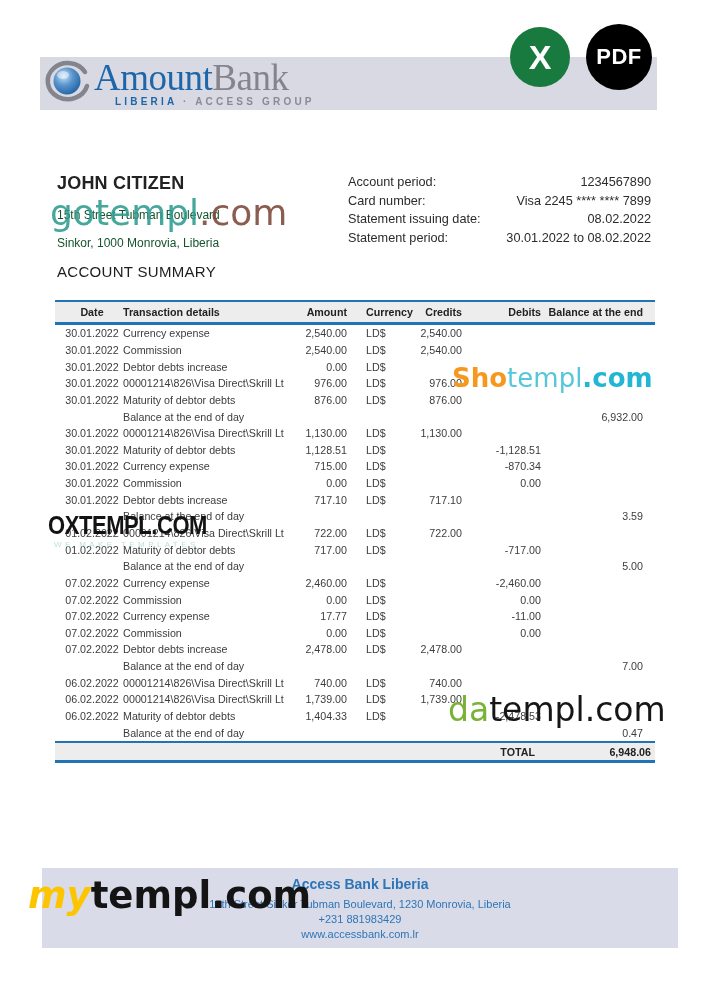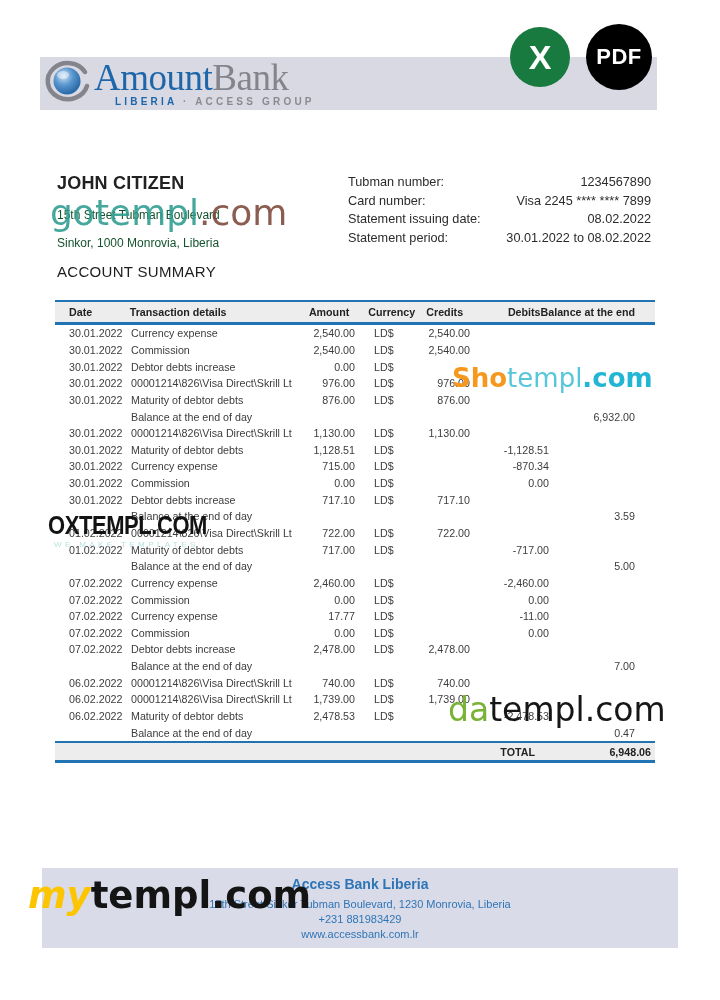--- a/index.html
+++ b/index.html
@@ -33,27 +33,27 @@
   
   .summary-title{position:absolute;left:57px;top:263px;font-size:15px;font-weight:normal;color:#1d1d1d;letter-spacing:0.3px;}
 
   
   .table{position:absolute;left:55px;top:300px;width:600px;font-size:10.7px;}
   .t-topline{height:2px;background:#2074b4;}
   .t-head{display:flex;align-items:center;background:#ededed;height:20px;font-weight:bold;color:#222;}
   .t-headline{height:3px;background:#2074b4;}
   .trow{display:flex;align-items:center;height:16.65px;color:#3c3c3c;}
   .cell{white-space:nowrap;overflow:visible;}
-  .c-date{width:62px;text-align:left;padding-left:14px;}
+  .c-date{width:62px;text-align:center;padding-left:6px;}
   .c-details{width:158px;text-align:left;}
   .c-amount{width:66px;text-align:right;}
   .c-currency{width:40px;margin-left:19px;text-align:left;}
   .c-credits{width:56px;text-align:right;}
   .c-debits{width:79px;text-align:right;}
-  .c-balance{flex:1;text-align:right;padding-right:20px;}
+  .c-balance{flex:1;text-align:right;padding-right:12px;}
   .t-preline{height:2px;background:#2074b4;}
   .t-total{display:flex;align-items:center;background:#ededed;height:17px;font-weight:bold;color:#222;}
   .t-total .tlabel{width:480px;text-align:right;padding-right:0px;}
   .t-total .tvalue{flex:1;text-align:right;padding-right:4px;}
   .t-botline{height:3px;background:#2074b4;}
 
   
   .footer{position:absolute;left:42px;top:868px;width:636px;height:80px;background:#dadbe8;
           display:flex;flex-direction:column;align-items:center;justify-content:center;color:#2e75b6;}
   .f-title{font-size:14px;font-weight:bold;margin-bottom:3px;}
@@ -103,21 +103,21 @@
   <div class="circle-btn btn-pdf">PDF</div>
 
   <div class="holder">
     <div class="holder-name">JOHN CITIZEN</div>
     <div class="holder-line">15th Street Tubman Boulevard</div>
     <div class="holder-line">Sinkor, 1000 Monrovia, Liberia</div>
   </div>
 
   <div class="acct-info">
     <div class="acct-row">
-      <span class="acct-label">Tubman number:</span>
+      <span class="acct-label">Account period:</span>
       <span class="acct-value">1234567890</span>
     </div>
     <div class="acct-row">
       <span class="acct-label">Card number:</span>
       <span class="acct-value">Visa 2245 **** **** 7899</span>
     </div>
     <div class="acct-row">
       <span class="acct-label">Statement issuing date:</span>
       <span class="acct-value">08.02.2022</span>
     </div>
@@ -345,21 +345,21 @@
           <div class="cell c-details">00001214\826\Visa Direct\Skrill Lt</div>
           <div class="cell c-amount">1,739.00</div>
           <div class="cell c-currency">LD$</div>
           <div class="cell c-credits">1,739.00</div>
           <div class="cell c-debits"></div>
           <div class="cell c-balance"></div>
         </div>
         <div class="trow">
           <div class="cell c-date">06.02.2022</div>
           <div class="cell c-details">Maturity of debtor debts</div>
-          <div class="cell c-amount">2,478.53</div>
+          <div class="cell c-amount">1,404.33</div>
           <div class="cell c-currency">LD$</div>
           <div class="cell c-credits"></div>
           <div class="cell c-debits">-2,478.53</div>
           <div class="cell c-balance"></div>
         </div>
         <div class="trow">
           <div class="cell c-date"></div>
           <div class="cell c-details">Balance at the end of day</div>
           <div class="cell c-amount"></div>
           <div class="cell c-currency"></div>

